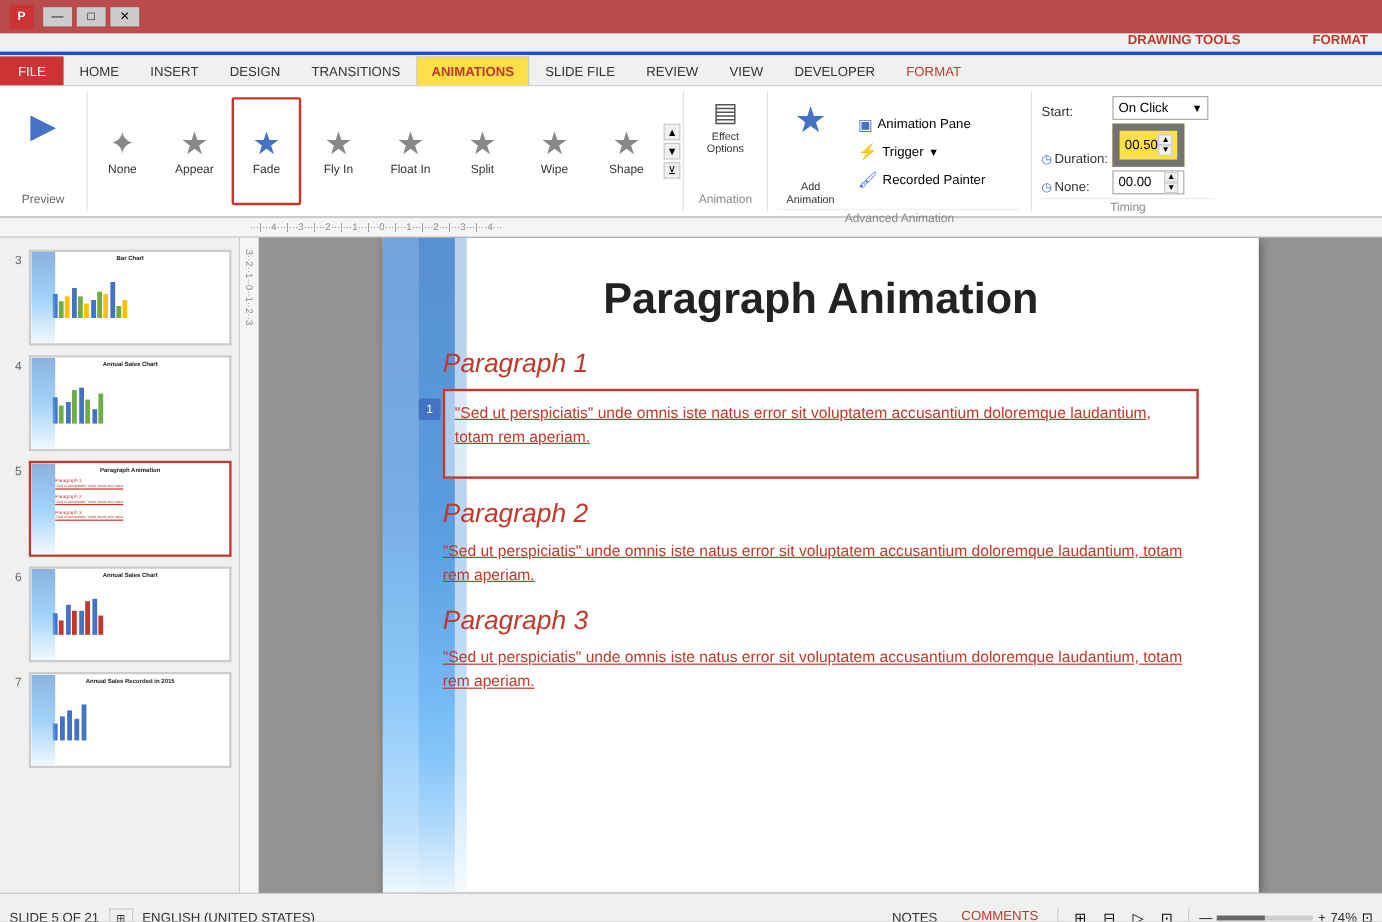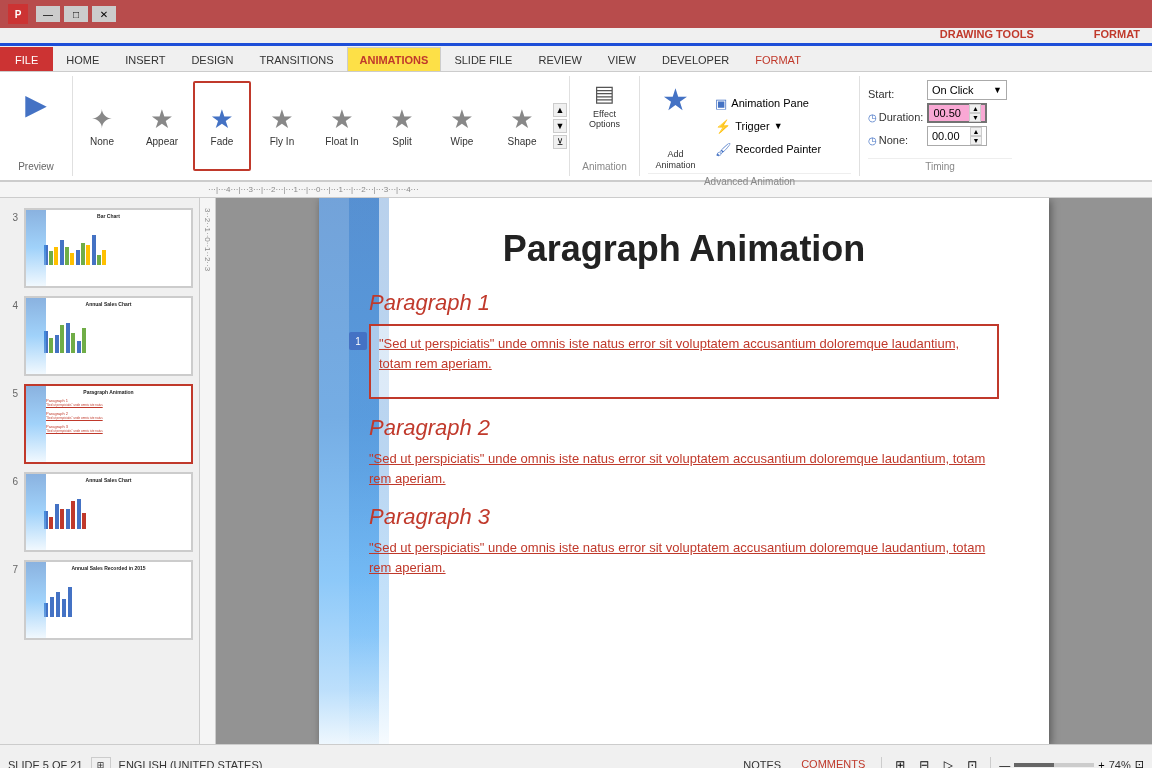--- a/index.html
+++ b/index.html
@@ -483,21 +483,21 @@
       <div style="display:flex;align-items:center;border:1px solid #aaa;background:white;height:20px;padding:0 4px;min-width:80px;">
         <span style="font-size:11px;">On Click</span>
         <span style="font-size:9px;margin-left:auto;">▼</span>
       </div>
     </div>
     <div class="timing-row">
       <span style="font-size:11px;color:#333;min-width:55px;display:flex;align-items:center;gap:2px;">
         <span style="color:#4472c4;font-size:10px;">◷</span>
         <span>Duration:</span>
       </span>
-      <div style="display:flex;align-items:center;border:2px solid #737373;background:#f9a8d4;height:20px;padding:0 4px;min-width:60px;">
+      <div style="display:flex;align-items:center;border:6px solid #737373;background:#fde047;height:36px;padding:0 4px;min-width:60px;">
         <span style="font-size:11px;">00.50</span>
         <div style="display:flex;flex-direction:column;margin-left:auto;">
           <button style="font-size:7px;background:#f0f0f0;border:1px solid #ccc;width:12px;height:9px;cursor:pointer;padding:0;line-height:1;">▲</button>
           <button style="font-size:7px;background:#f0f0f0;border:1px solid #ccc;width:12px;height:9px;cursor:pointer;padding:0;line-height:1;">▼</button>
         </div>
       </div>
     </div>
     <div class="timing-row">
       <span style="font-size:11px;color:#333;min-width:55px;display:flex;align-items:center;gap:2px;">
         <span style="color:#4472c4;font-size:10px;">◷</span>

